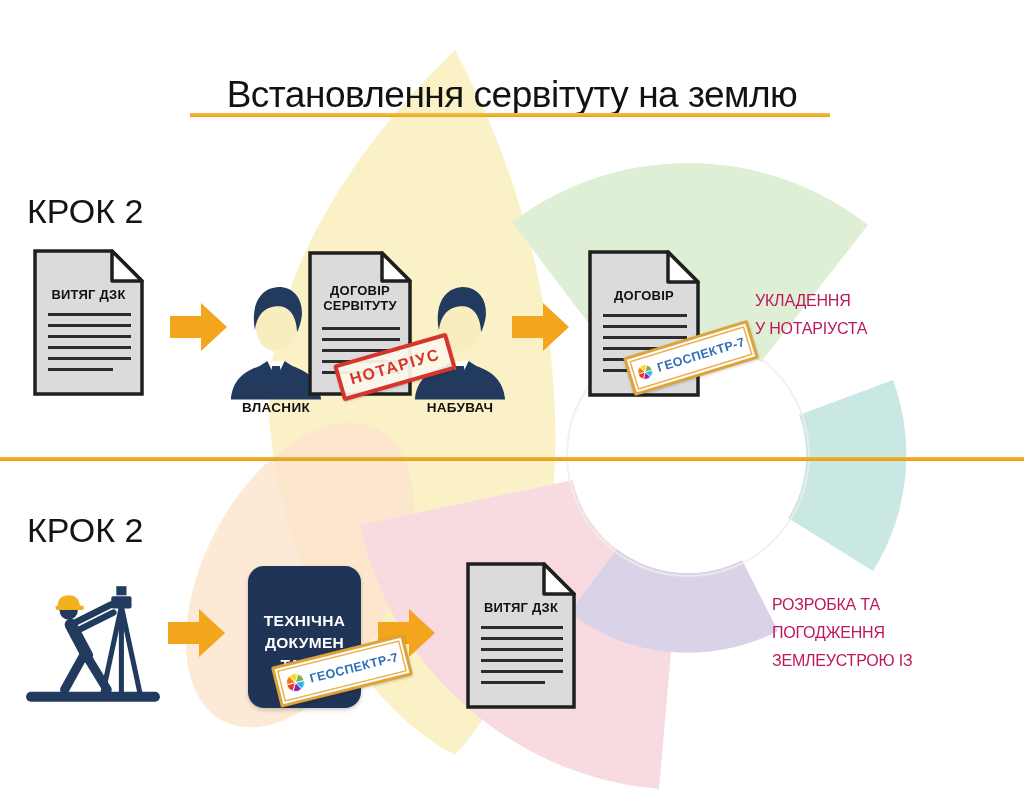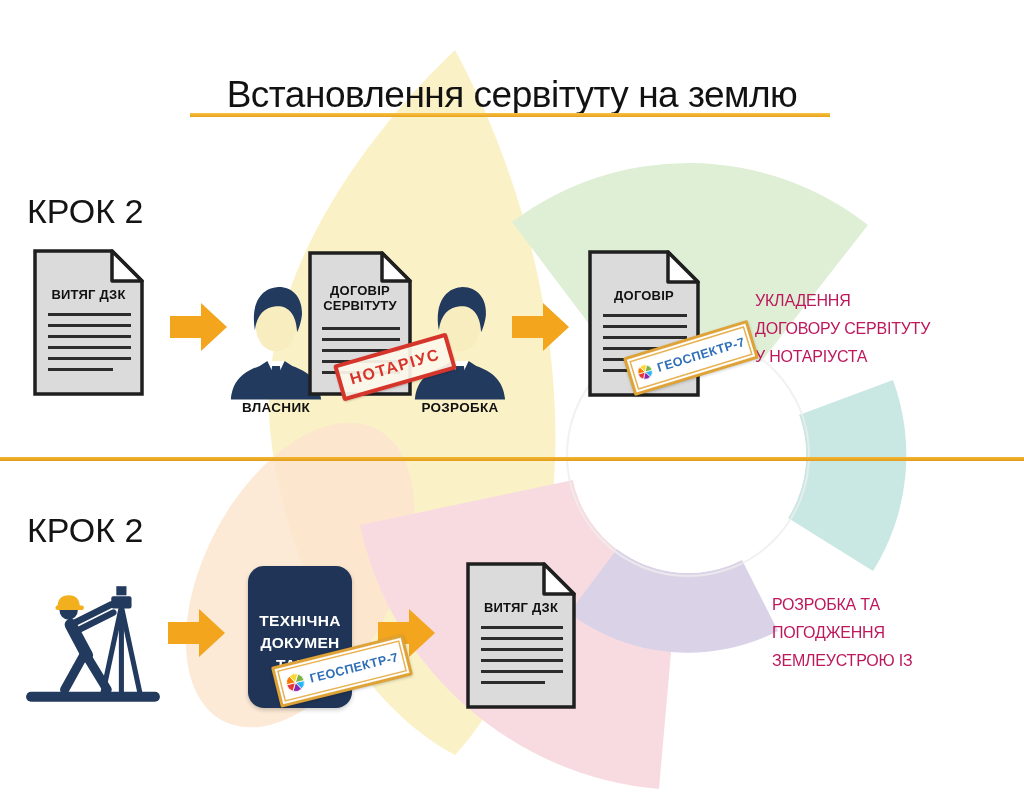--- a/index.html
+++ b/index.html
@@ -40,20 +40,21 @@
     z-index:3;display:flex;align-items:center;gap:5px;justify-content:center;
     background:#ffffff;border:3px solid #DFA237;border-radius:2px;
     box-shadow:inset 0 0 0 2px #ffffff,inset 0 0 0 3.5px #E8B253,0 1px 3px rgba(0,0,0,.2);
     transform-origin:center;padding:0 6px;
   }
   .badge-text{font-weight:bold;font-size:12.5px;color:#2F6FB8;letter-spacing:.4px;white-space:nowrap;}
   
   .tech-box{
     z-index:2;background:#1F3456;border-radius:16px;
     box-shadow:0 2px 4px rgba(0,0,0,.2);
+    padding-left:9px;
   }
   .tech-box-text{position:absolute;left:0;top:44px;width:100%;text-align:center;
     color:#ffffff;font-weight:bold;font-size:15.5px;line-height:22px;letter-spacing:.3px;}
   
   .caption{z-index:2;font-size:16px;line-height:28px;color:#be185d;letter-spacing:-0.2px;}
   
   .bg-art{left:0;top:0;width:1024px;height:800px;z-index:0;}
 </style>
 </head>
 <body>
@@ -131,21 +132,21 @@
   </div>
 </div>
 
 <svg class="abs person" style="left:412px;top:276px;" width="96" height="126" viewBox="0 0 100 130">
   <path d="M3,128 C5,107 17,99 33,93 L41,88 H59 L67,93 C83,99 95,107 97,128 Z" fill="#223A5E"></path>
   <path d="M41,88 L59,88 L50,107 Z" fill="#ffffff"></path>
   <path d="M46,93 L54,93 L57,112 L50,122 L43,112 Z" fill="#223A5E"></path>
   <ellipse cx="50" cy="52" rx="21" ry="26" fill="#F7EDBF"></ellipse>
   <path d="M28,56 C23,26 36,12 51,11 C67,10 78,22 77,40 C76,49 73,56 72,58 C71,38 62,30 50,31 C38,32 30,40 28,56 Z" fill="#223A5E"></path>
 </svg>
-<div class="abs person-label" style="left:402px;top:400px;width:116px;">РОЗРОБКА</div>
+<div class="abs person-label" style="left:402px;top:400px;width:116px;">НАБУВАЧ</div>
 
 <div class="abs stamp" style="left:336px;top:348px;width:110px;height:30px;">НОТАРІУС</div>
 
 <svg class="abs arrow" style="left:512px;top:302px;" width="58" height="50" viewBox="0 0 58 50">
   <polygon points="0,14 31,14 31,1 57,25 31,49 31,36 0,36" fill="#F2A51D"></polygon>
 </svg>
 
 <div class="abs doc" style="left:588px;top:250px;width:112px;height:147px;">
   <svg class="doc-bg" viewBox="0 0 112 147" preserveAspectRatio="none">
     <path d="M2,2 H80 L110,32 V145 H2 Z" fill="#DBDBDB" stroke="#1f1f1f" stroke-width="3.5"></path>
@@ -169,21 +170,20 @@
     <path d="M10,10 L5.5,17.8 A9,9 0 0 1 1,10 Z" fill="#E53935" stroke="#fff" stroke-width="0.8"></path>
     <path d="M10,10 L1,10 A9,9 0 0 1 5.5,2.2 Z" fill="#F57C00" stroke="#fff" stroke-width="0.8"></path>
     <path d="M10,10 L5.5,2.2 A9,9 0 0 1 14.5,2.2 Z" fill="#FDD835" stroke="#fff" stroke-width="0.8"></path>
     <path d="M10,10 L14.5,2.2 A9,9 0 0 1 19,10 Z" fill="#7CB342" stroke="#fff" stroke-width="0.8"></path>
   </svg>
   <span class="badge-text">ГЕОСПЕКТР-7</span>
 </div>
 
 <div class="abs caption" style="left:755px;top:287px;width:260px;">
   <div>УКЛАДЕННЯ</div>
-  <div>ДОГОВОРУ СЕРВІТУТУ</div>
   <div>У НОТАРІУСТА</div>
 </div>
 
 <div class="abs step-label" style="left:27px;top:511px;">КРОК 2</div>
 
 <svg class="abs" style="left:22px;top:580px;z-index:2;" width="142" height="124" viewBox="0 0 140 122">
   <rect x="4" y="110" width="132" height="10" rx="5" fill="#223A5E"></rect>
   <line x1="98" y1="26" x2="80" y2="110" stroke="#223A5E" stroke-width="5" stroke-linecap="round"></line>
   <line x1="98" y1="26" x2="116" y2="110" stroke="#223A5E" stroke-width="5" stroke-linecap="round"></line>
   <line x1="98" y1="30" x2="98" y2="110" stroke="#223A5E" stroke-width="5" stroke-linecap="round"></line>

